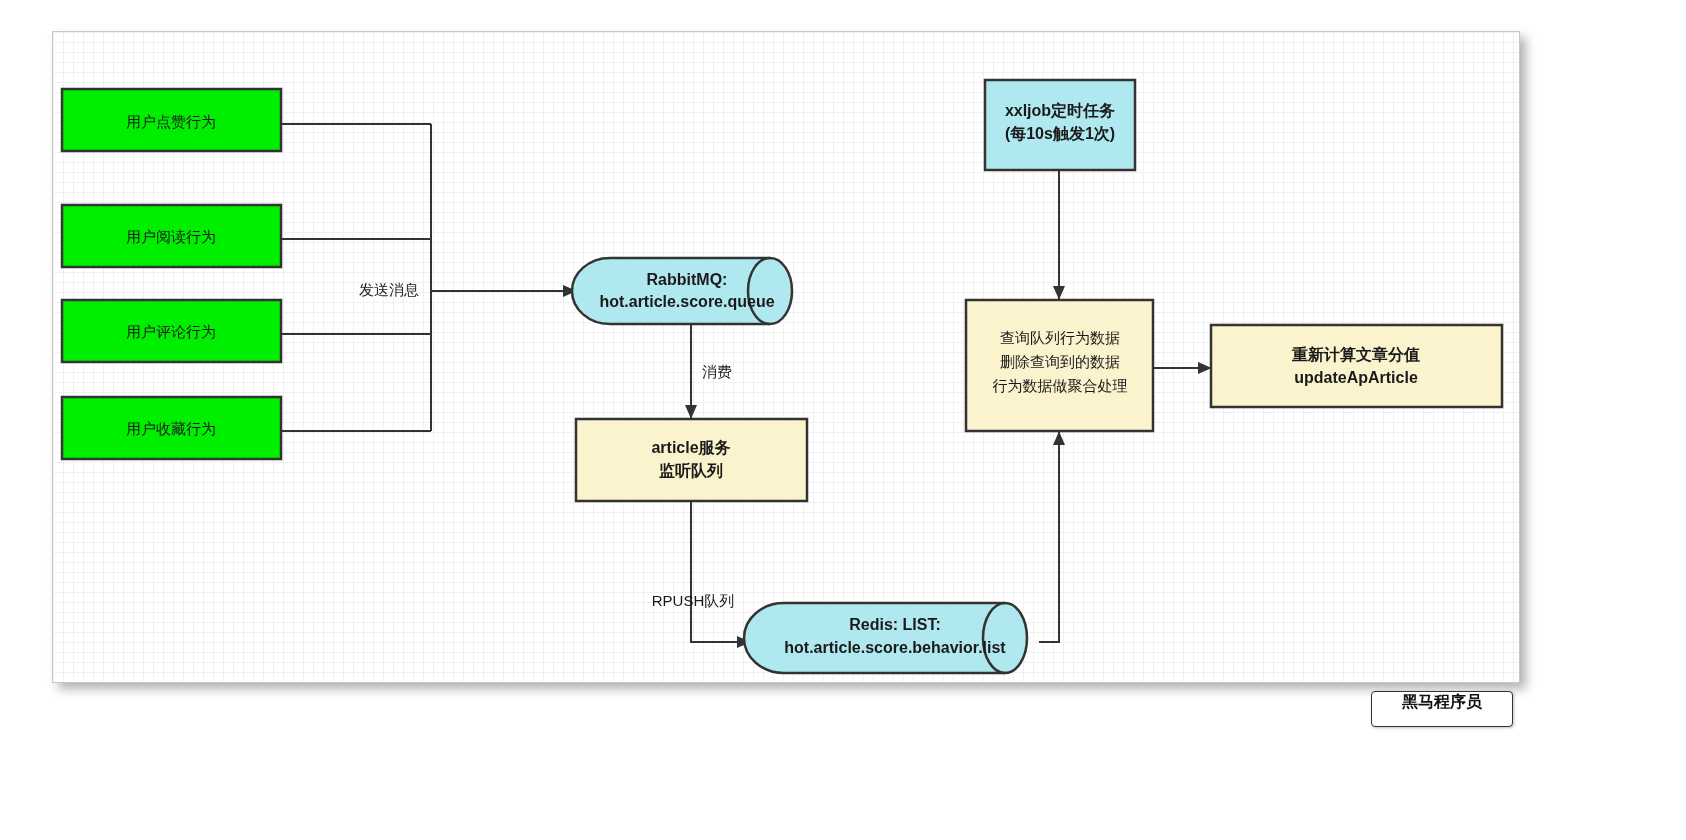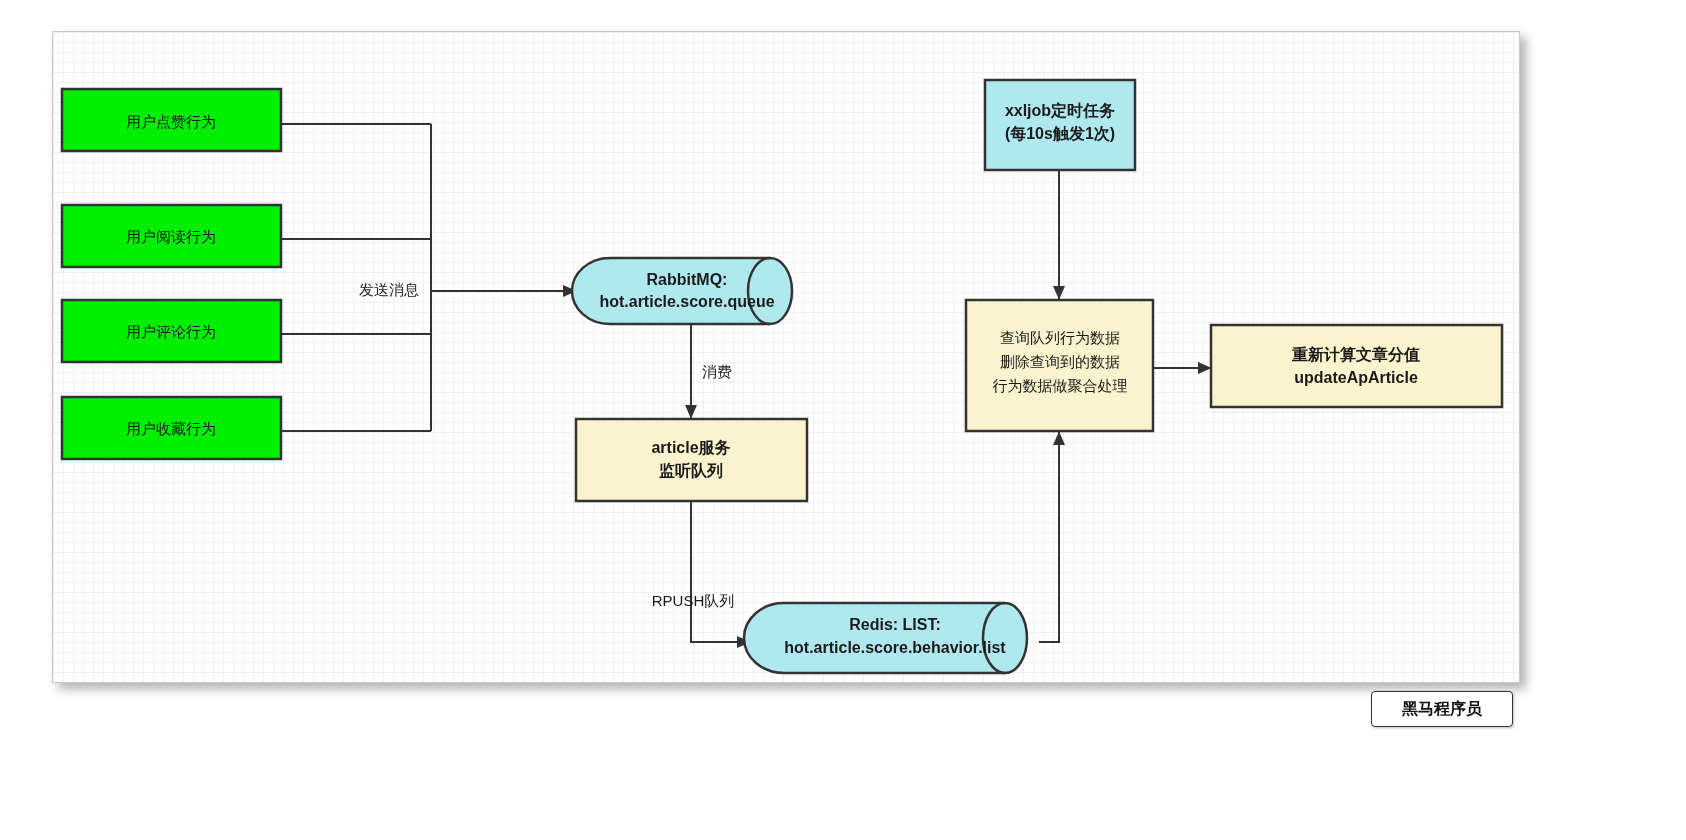--- a/index.html
+++ b/index.html
@@ -70,21 +70,20 @@
   #watermark {
     position: absolute;
     left: 1371px;
     top: 691px;
     width: 140px;
     height: 34px;
     background: #ffffff;
     border: 1.5px solid #333333;
     border-radius: 4px;
     display: flex;
-    align-items: center;
     justify-content: center;
     font-family: "Liberation Sans", "DejaVu Sans", sans-serif;
     font-size: 16px;
     font-weight: 700;
     color: #111111;
     box-shadow: 1px 1px 3px rgba(0,0,0,0.25);
   }
   
   #page-shade {
     position: absolute;

